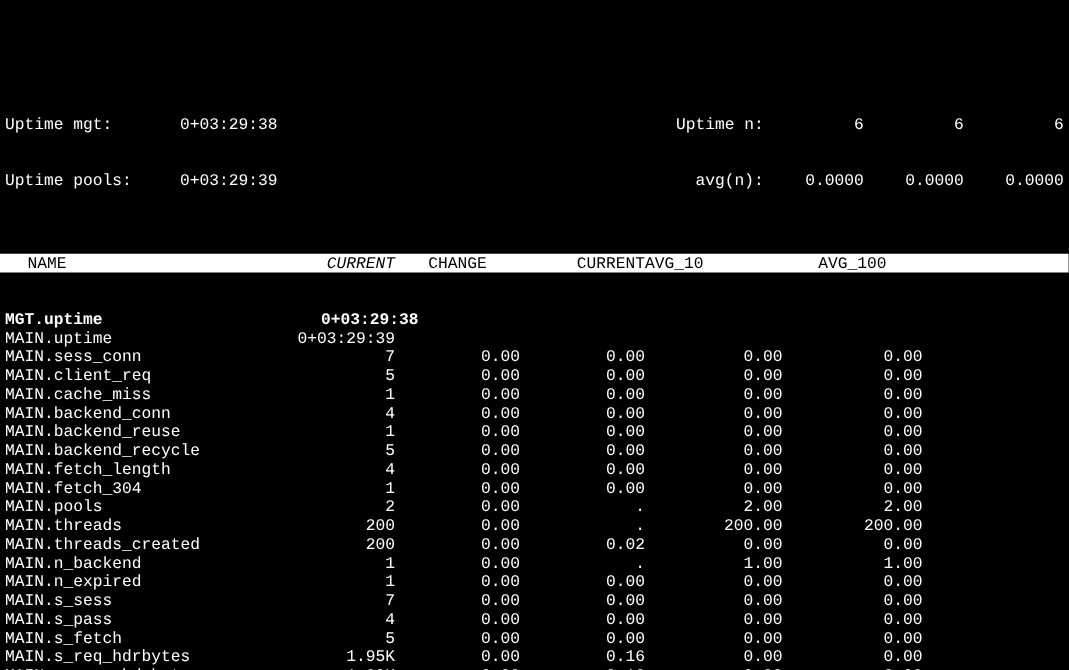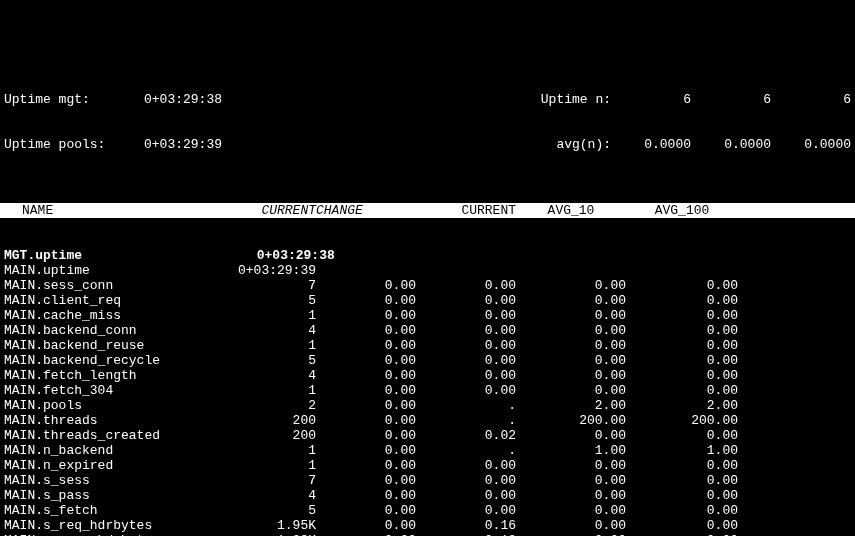--- a/index.html
+++ b/index.html
@@ -23,23 +23,23 @@
   .hr-v { width: 80px; text-align: right; }
   .header-row {
     background: #fff;
     color: #000;
     display: flex;
     padding: 0 4px;
     margin-top: 6px;
   }
   .col-name { width: 230px; padding-left: 18px; }
   .col-cur  { width: 82px; text-align: right; font-style: italic; }
-  .col-chg  { width: 100px; text-align: left; font-style: italic; }
+  .col-chg  { width: 100px; text-align: center; }
   .col-avg  { width: 100px; text-align: right; }
-  .col-a10  { width: 110px; text-align: center; }
+  .col-a10  { width: 110px; text-align: left; }
   .col-a100 { width: 112px; text-align: center; font-family: Liberation Mono, monospace; }
   .rows { padding: 0 4px; }
   .row { display: flex; }
   .row .c-name { width: 230px; }
   .row .c-cur  { width: 82px; text-align: right; }
   .row .c-chg  { width: 100px; text-align: right; }
   .row .c-avg  { width: 100px; text-align: right; }
   .row .c-a10  { width: 110px; text-align: right; }
   .row .c-a100 { width: 112px; text-align: right; }
   .row.hl { font-weight: bold; gap: 26px; }

